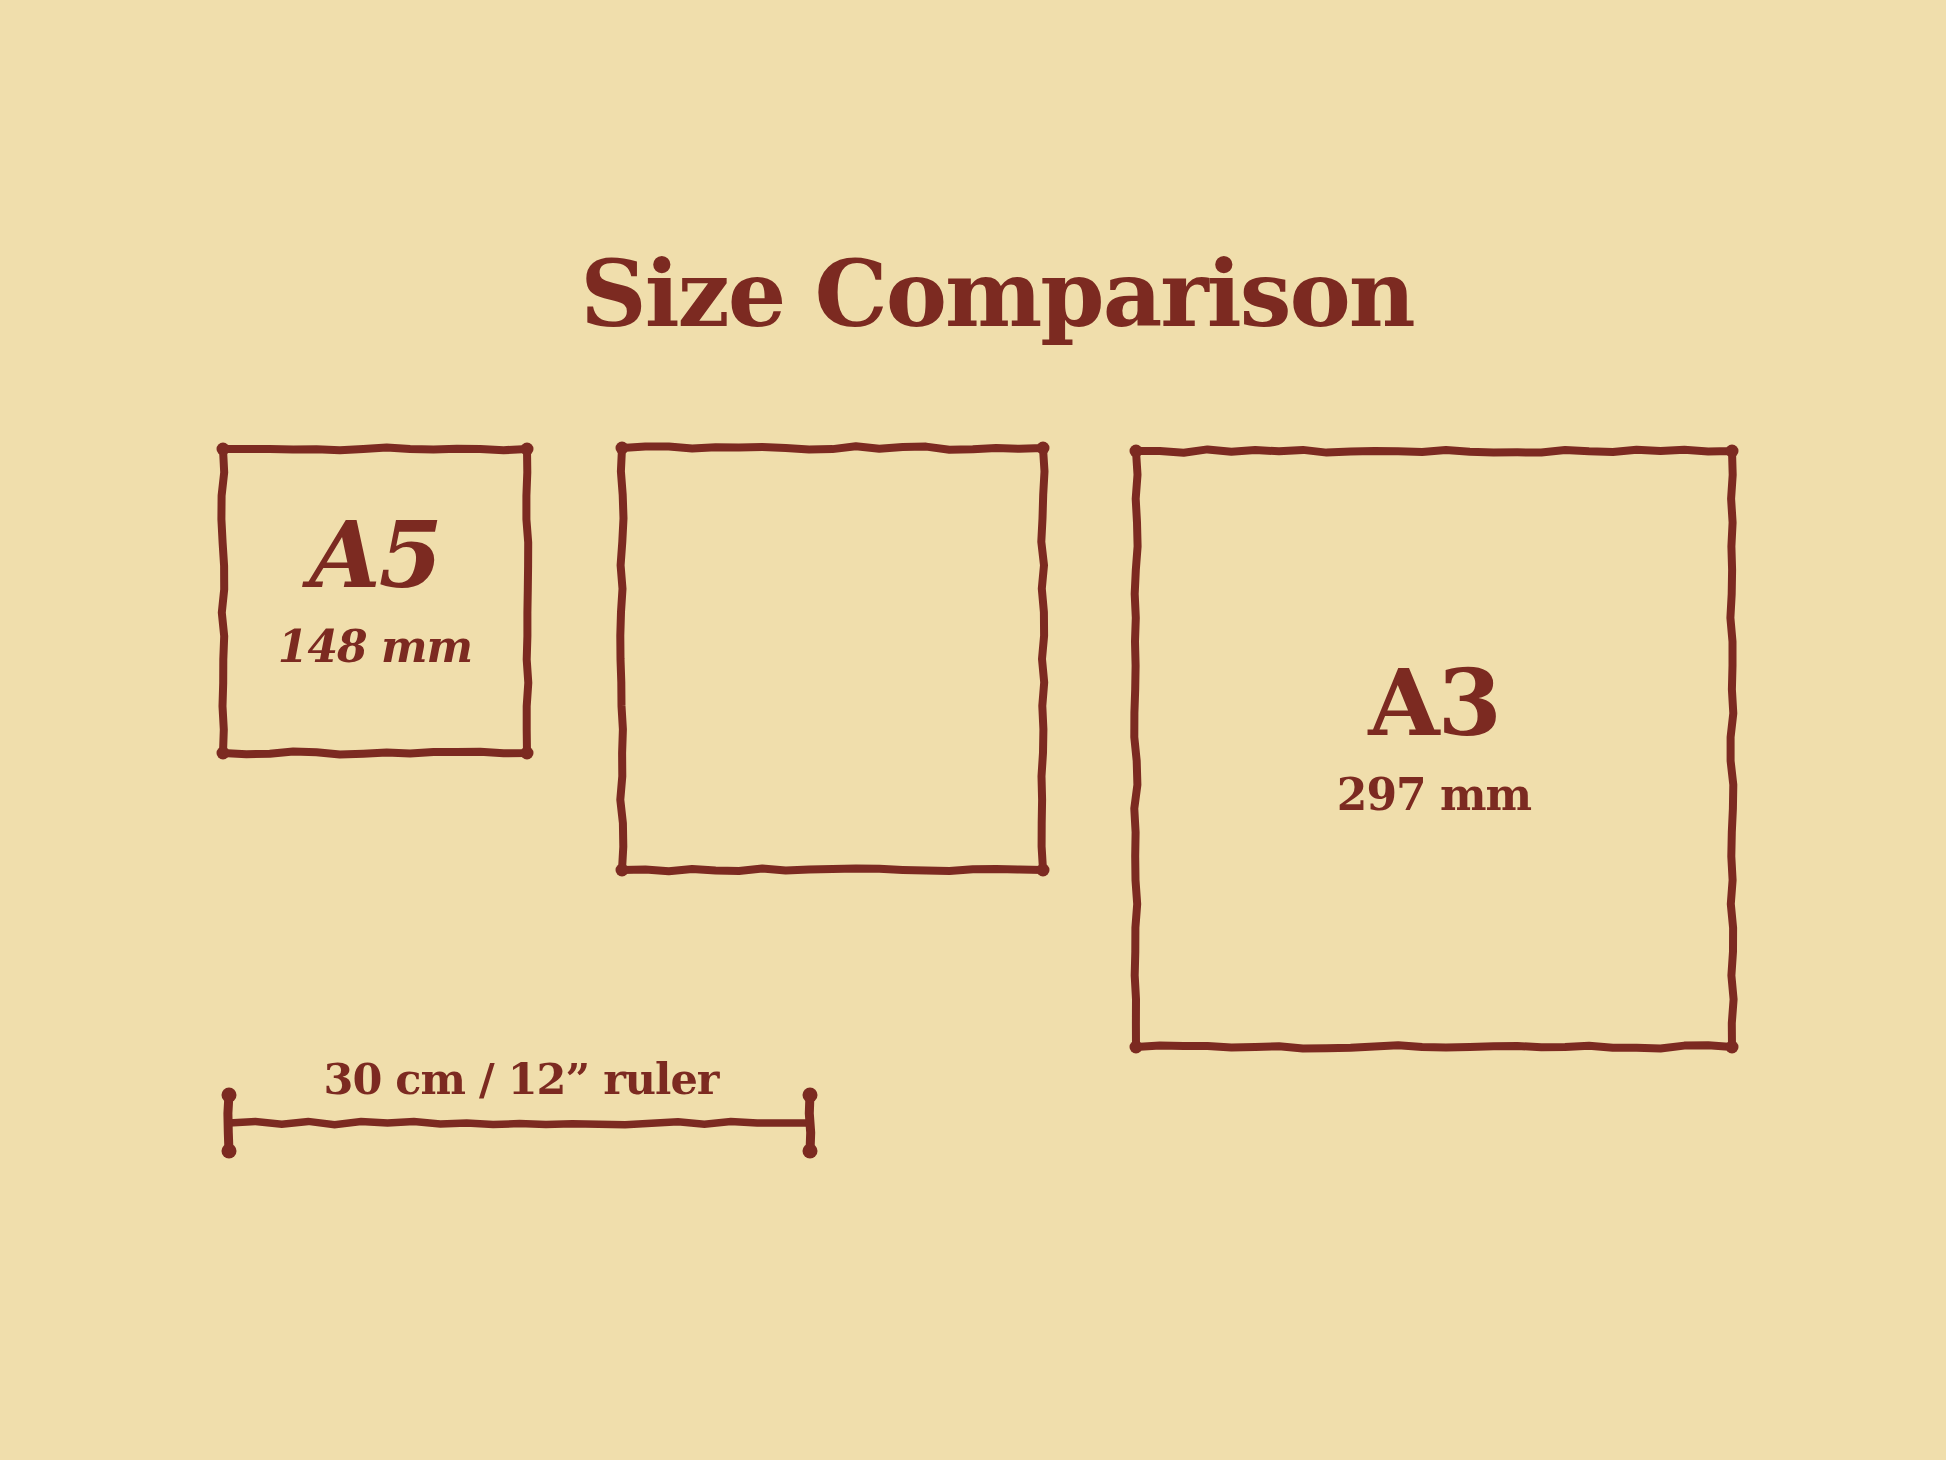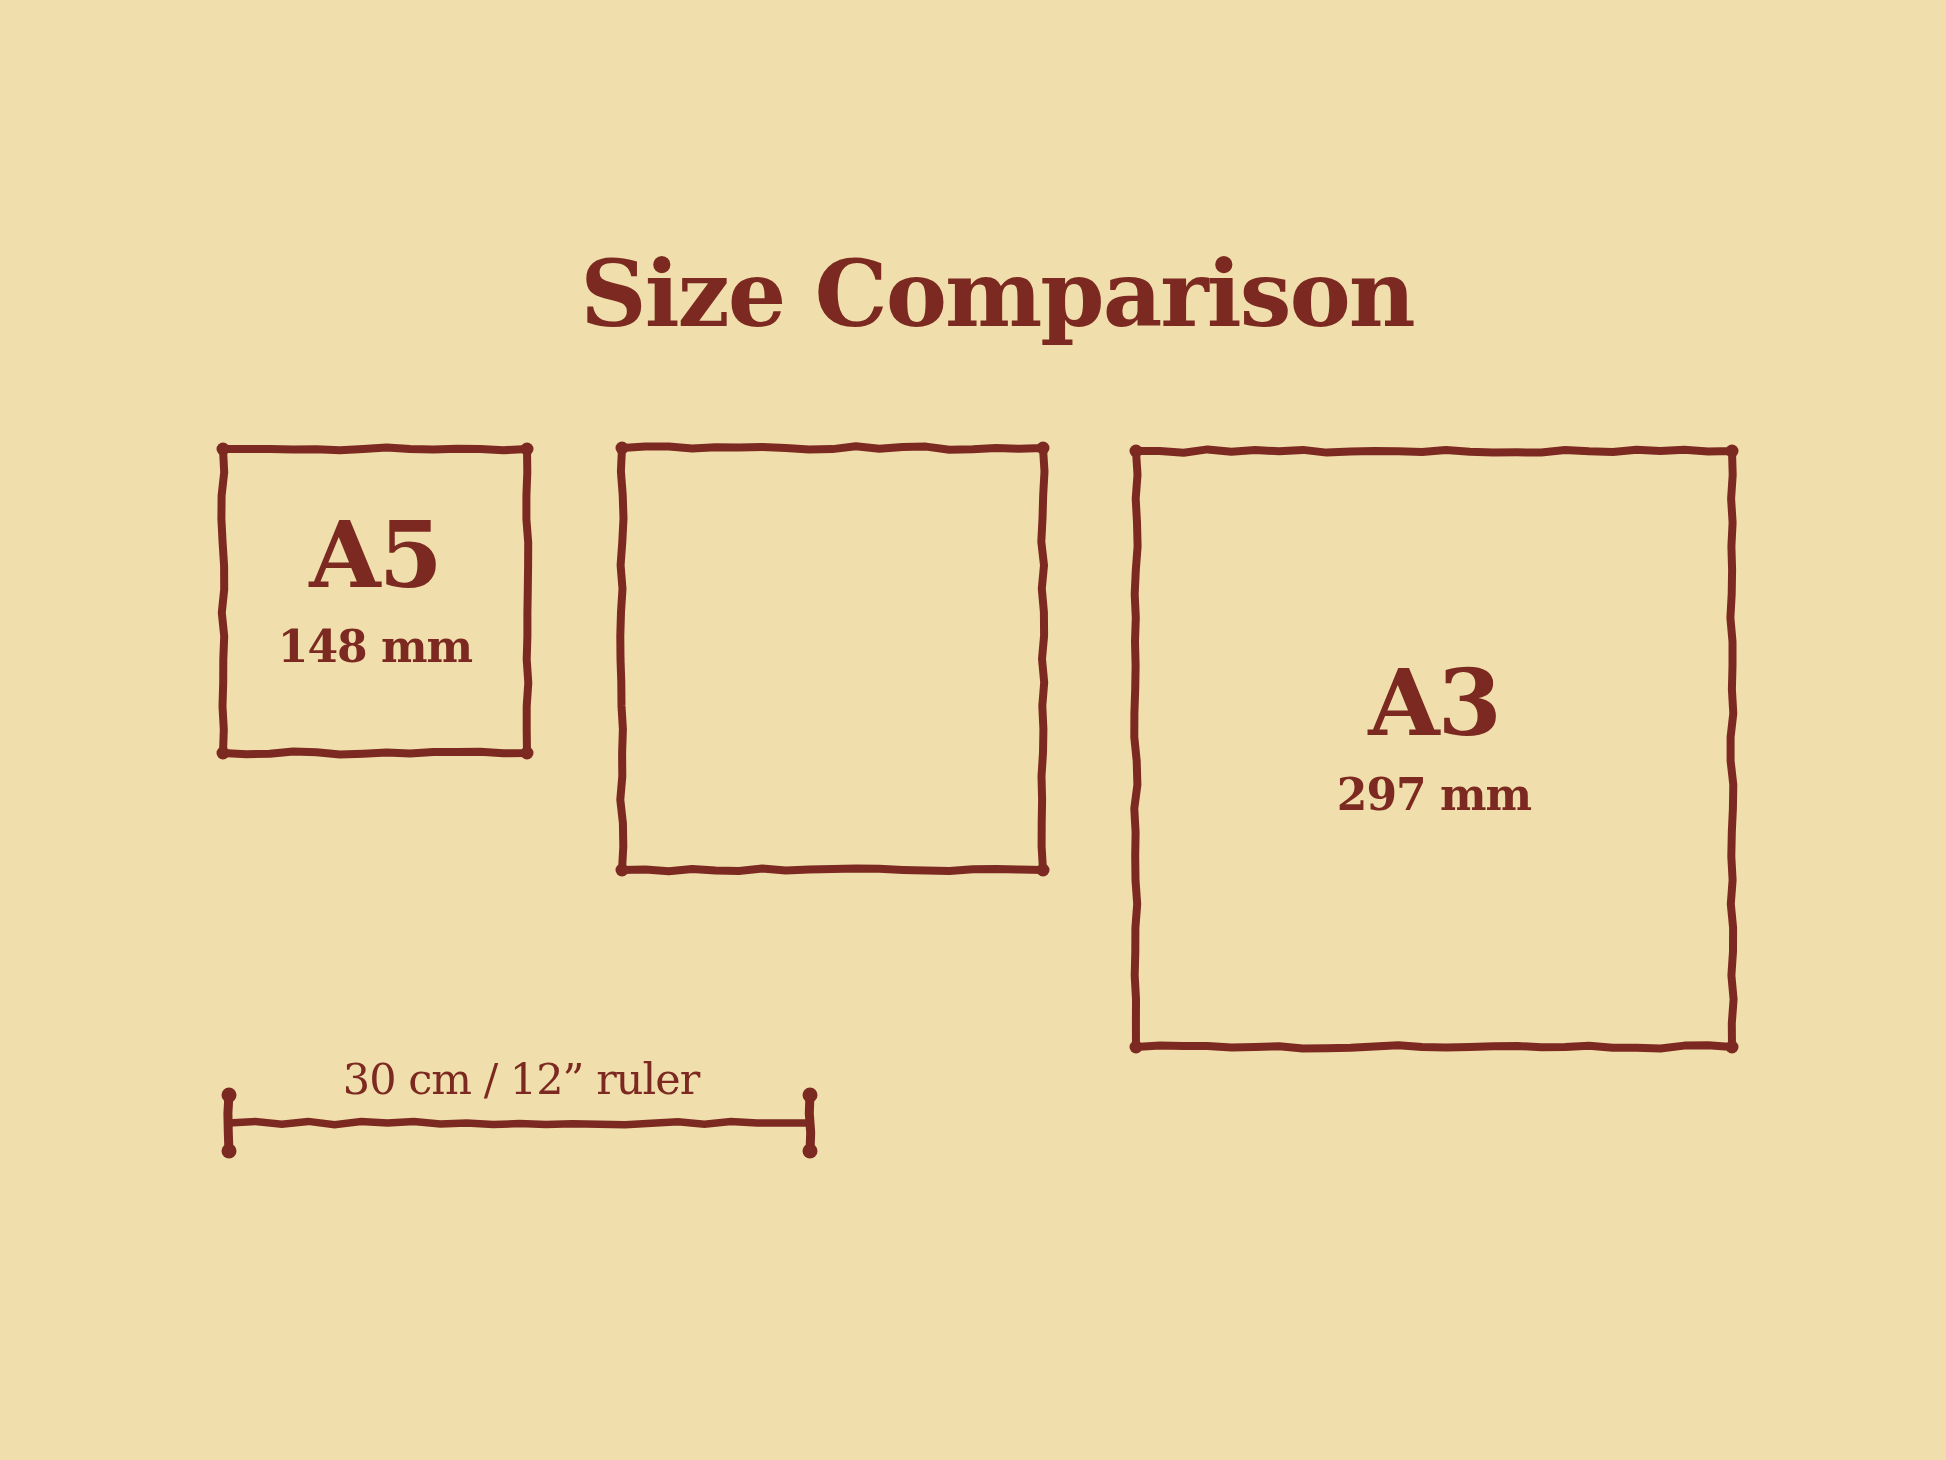--- a/index.html
+++ b/index.html
@@ -32,26 +32,26 @@
     gap: 24px; padding-bottom: 25px;
   }
   .paper-label {
     font-size: 92px; font-weight: 700; line-height: 1; letter-spacing: -2px;
     color: var(--ink, #7c2a21);
   }
   .paper-size {
     font-size: 44px; font-weight: 700; line-height: 1; letter-spacing: -1px;
     color: var(--ink, #7c2a21);
   }
-  .paper.a5 { left: 213px; top: 439px; width: 324px; height: 324px; }
+  .paper.a5 { left: 213px; top: 439px; width: 324px; height: 324px; font-style: italic; }
   .paper.a4 { left: 612px; top: 438px; width: 441px; height: 442px; }
   .paper.a3 { left: 1126px; top: 441px; width: 616px; height: 616px; }
   .ruler-label {
     position: absolute; left: 521px; top: 1058px; transform: translateX(-50%);
-    font-size: 43px; font-weight: 400; line-height: 1; letter-spacing: -1px;
+    font-size: 43px; font-weight: 700; line-height: 1; letter-spacing: -1px;
     color: var(--ink, #7c2a21); white-space: nowrap;
   }
   .ruler-svg { position: absolute; left: 205px; top: 1078px; }
 </style>
 </head>
 <body>
 
 <div class="canvas">
 
   <h1 class="title">Size Comparison</h1>

